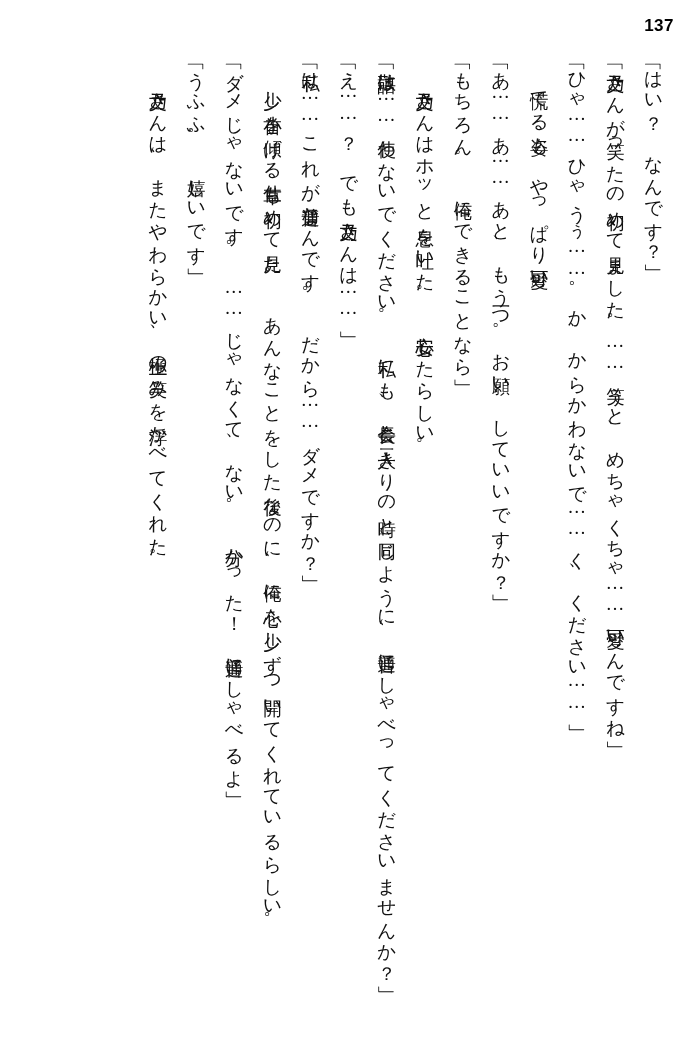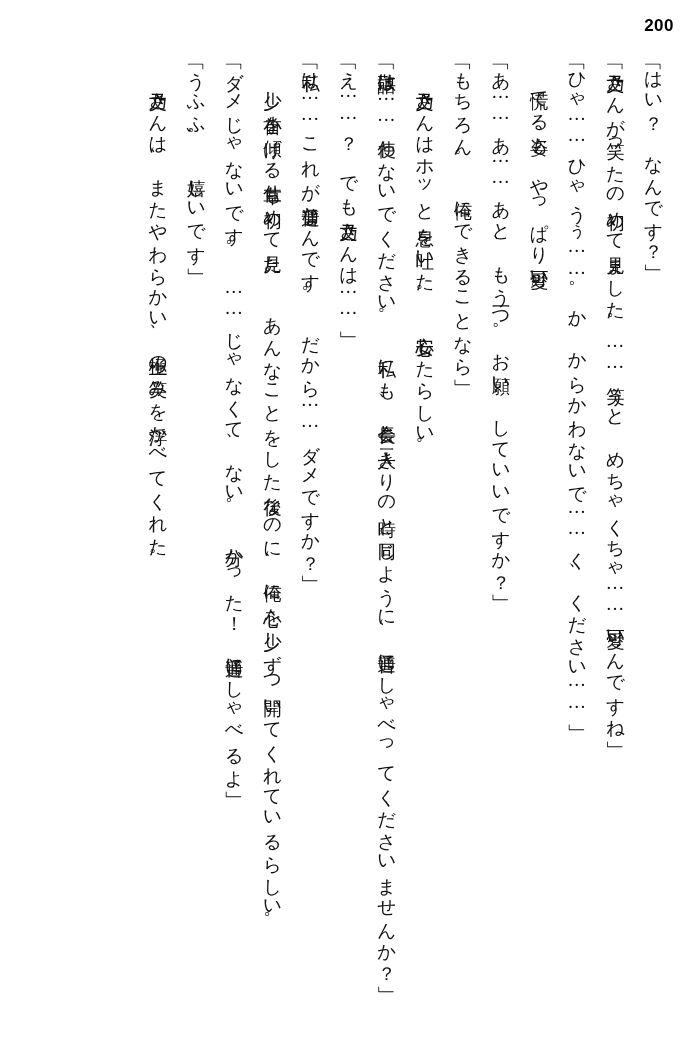--- a/index.html
+++ b/index.html
@@ -54,21 +54,21 @@
   }
   .text-body p.indent {
     text-indent: 1em;
   }
 </style>
 </head>
 <body>
 
 <div class="page">
 
-  <div class="page-number">200</div>
+  <div class="page-number">137</div>
 
   <div class="text-body">
     <p>「はい？　なんです？」</p>
     <p>「文乃さんが笑ったの初めて見ました。……笑うと、めちゃくちゃ……可愛いんですね」</p>
     <p>「ひゃ……ひゃうぅ……。か、からかわないで……く、ください……」</p>
     <p class="indent">慌てる姿も、やっぱり可愛い。</p>
     <p>「あ……あ……あと、もう一つ。お願い、していいですか？」</p>
     <p>「もちろん。　俺にできることなら」</p>
     <p class="indent">文乃さんはホッと息を吐いた。　安心したらしい。</p>
     <p>「敬語は……使わないでください。　私にも、会長と二人きりの時と同じように、普通にしゃべってくださいませんか？」</p>

